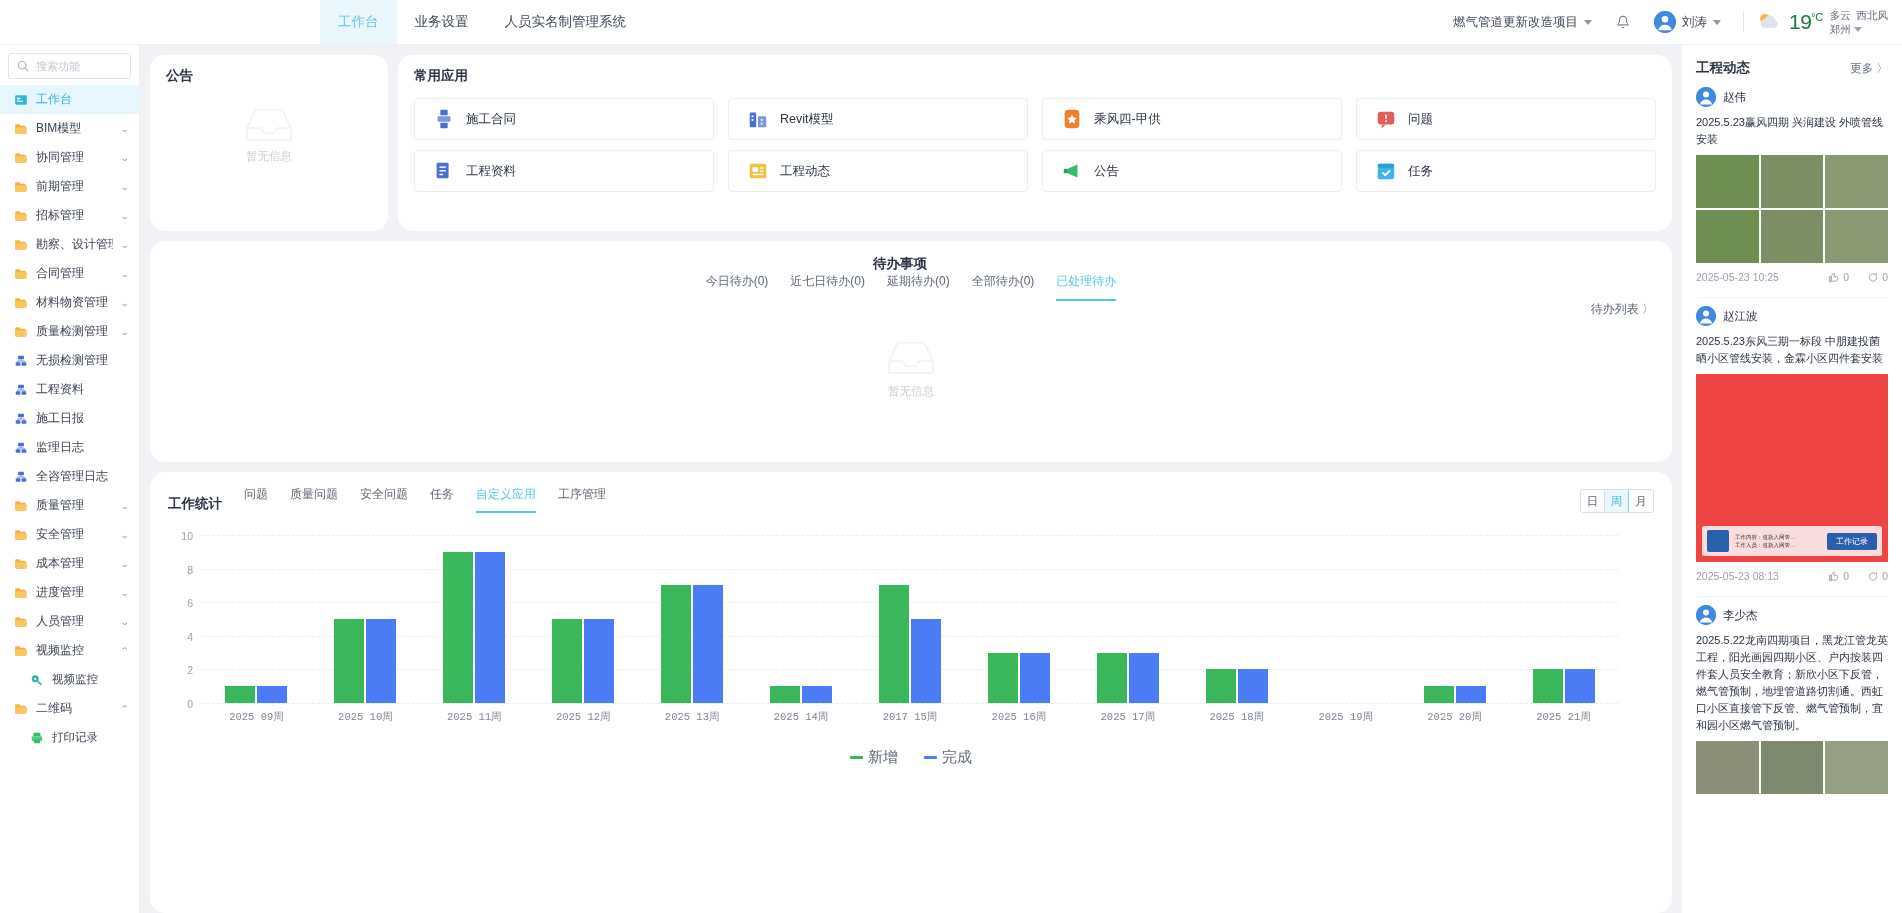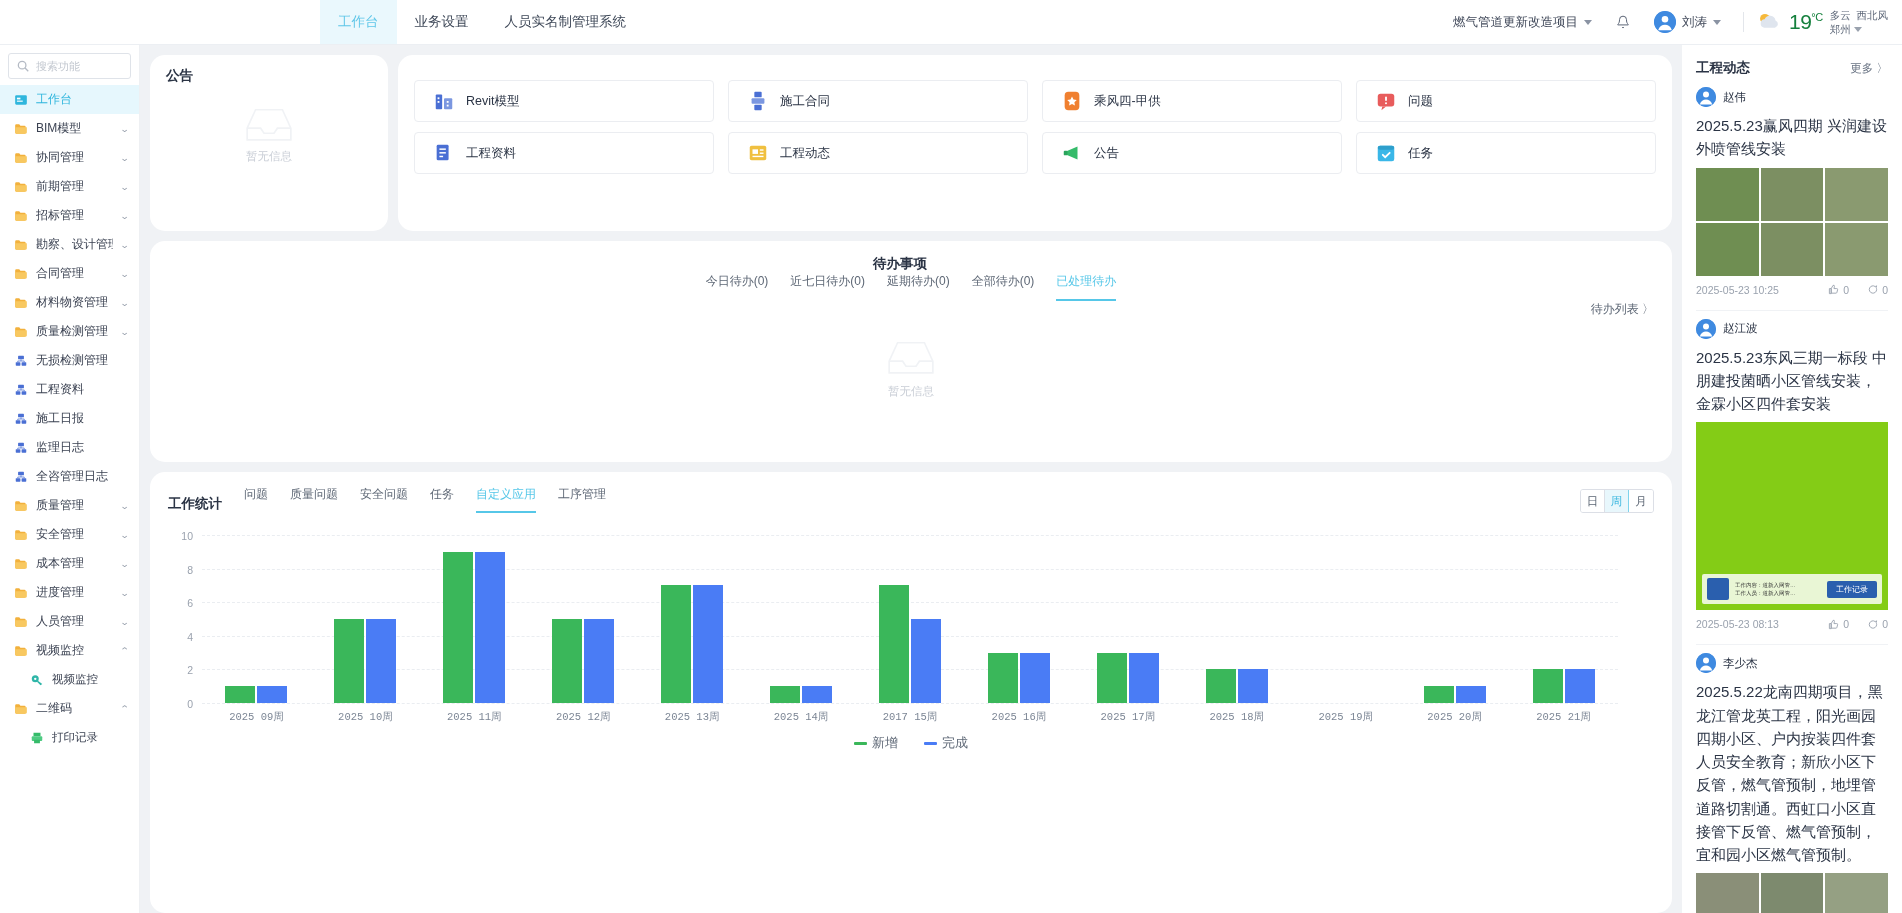--- a/index.html
+++ b/index.html
@@ -135,34 +135,34 @@
   .plot { position: relative; height: 168px; margin: 22px 0 0 34px; margin-right: 36px; }
   .gridline { position: absolute; left: 0; right: 0; border-top: 1px dashed #eaedf1; }
   .ytick { position: absolute; right: 100%; margin-right: 9px; transform: translateY(-50%); font-size: 10.5px; color: #9aa2ae; }
   .bars { position: absolute; left: 0; right: 0; bottom: 0; top: 0; display: flex; }
   .bargroup { flex: 1; display: flex; align-items: flex-end; justify-content: center; gap: 2px; position: relative; }
   .bar { width: 30px; }
   .bar.a { background: #3ab75a; }
   .bar.b { background: #4a7cf5; }
   .xlabels { display: flex; margin: 7px 0 0 34px; margin-right: 36px; font-family: Liberation Mono, monospace;}
   .xlabel { flex: 1; text-align: center; font-size: 10.5px; color: #7b8594; }
-  .legend { display: flex; justify-content: center; gap: 26px; margin-top: 10px; font-size: 13px; color: #5d6775; }
+  .legend { display: flex; justify-content: center; gap: 26px; margin-top: 24px; font-size: 15px; color: #5d6775; }
   .legend-item { display: flex; align-items: center; gap: 5px; cursor: pointer; }
   .legend-swatch { width: 13px; height: 3px; border-radius: 1px; }
 
   
   .right { width: 220px; flex: none; background: #fff; height: 868px; overflow: hidden; padding: 0 0 0 0; }
   .right-head { display: flex; align-items: center; padding: 14px 14px 10px 14px; }
   .right-title { font-size: 13.5px; font-weight: bold; color: #2b3445; }
   .right-more { margin-left: auto; font-size: 11.5px; color: #6b7585; cursor: pointer; }
   .feed-item { padding: 0 14px 6px 14px; }
   .feed-user { display: flex; align-items: center; gap: 7px; margin-bottom: 7px; }
   .feed-avatar { width: 20px; height: 20px; border-radius: 50%; background: #4a90e2; flex:none; }
   .feed-name { font-size: 11.5px; color: #2b3445; font-weight: 500; }
-  .feed-text { font-size: 15px; color: #2b3445; line-height: 1.55; margin-bottom: 7px; }
+  .feed-text { font-size: 11px; color: #2b3445; line-height: 1.55; margin-bottom: 7px; }
   .feed-gallery { display: grid; grid-template-columns: repeat(3, 1fr); gap: 2px; }
   .ph { height: 53px; background: #c9d3de; overflow: hidden; position: relative; }
   .ph.big { height: 188px; grid-column: 1 / -1; }
   .feed-meta { display: flex; align-items: center; margin-top: 8px; font-size: 10.5px; color: #9aa2ae; }
   .feed-meta .acts { margin-left: auto; display: flex; gap: 18px; align-items:center; }
   .feed-meta .act { display: flex; align-items: center; gap: 4px; cursor:pointer; }
   .hr-sep { height: 1px; background: #f0f2f5; margin: 8px 14px; }
   .tag-overlay {
     position: absolute; left: 6px; bottom: 6px; right: 6px;
     background: rgba(255,255,255,.82); border-radius: 2px; padding: 4px 5px;
@@ -447,39 +447,40 @@
         <div class="empty-box">
           <svg class="empty-ico" viewBox="0 0 64 50" fill="none" stroke="#e2e6ec" stroke-width="2">
             <path d="M6 30 L16 8 L48 8 L58 30 L58 44 L6 44 Z"></path>
             <path d="M6 30 L22 30 L26 36 L38 36 L42 30 L58 30"></path>
           </svg>
           <span>暂无信息</span>
         </div>
       </div>
 
       <div class="card apps-card">
+        <div class="card-title">常用应用</div>
         <div class="apps-grid" id="apps-grid">
+            <div class="app-tile">
+              <svg class="app-ico" viewBox="0 0 24 24">
+                <rect x="8" y="2" width="8" height="6" rx="1" fill="#4a6fd4"></rect>
+                <rect x="5" y="9" width="14" height="6" rx="1" fill="#7b97e0"></rect>
+                <rect x="8" y="16" width="8" height="6" rx="1" fill="#4a6fd4"></rect>
+              </svg>
+              <span>施工合同</span>
+            </div>
             <div class="app-tile">
               <svg class="app-ico" viewBox="0 0 24 24">
                 <rect x="3" y="5" width="7" height="16" rx="1" fill="#4a6fd4"></rect>
                 <rect x="12" y="9" width="9" height="12" rx="1" fill="#7b97e0"></rect>
                 <rect x="5" y="8" width="2" height="2" fill="#fff"></rect>
                 <rect x="5" y="12" width="2" height="2" fill="#fff"></rect>
                 <rect x="15" y="12" width="2" height="2" fill="#fff"></rect>
                 <rect x="15" y="16" width="2" height="2" fill="#fff"></rect>
               </svg>
               <span>Revit模型</span>
-            </div>
-            <div class="app-tile">
-              <svg class="app-ico" viewBox="0 0 24 24">
-                <rect x="8" y="2" width="8" height="6" rx="1" fill="#4a6fd4"></rect>
-                <rect x="5" y="9" width="14" height="6" rx="1" fill="#7b97e0"></rect>
-                <rect x="8" y="16" width="8" height="6" rx="1" fill="#4a6fd4"></rect>
-              </svg>
-              <span>施工合同</span>
             </div>
             <div class="app-tile">
               <svg class="app-ico" viewBox="0 0 24 24">
                 <rect x="4" y="2" width="16" height="20" rx="4" fill="#f08030"></rect>
                 <path d="M12 7l1.6 3.3 3.6.5-2.6 2.5.6 3.6-3.2-1.7-3.2 1.7.6-3.6-2.6-2.5 3.6-.5z" fill="#fff"></path>
               </svg>
               <span>乘风四-甲供</span>
             </div>
             <div class="app-tile">
               <svg class="app-ico" viewBox="0 0 24 24">
@@ -725,21 +726,21 @@
         <svg viewBox="0 0 24 24" width="20" height="20">
                 <circle cx="12" cy="12" r="12" fill="#3f8ae0"></circle>
                 <circle cx="12" cy="9" r="3.6" fill="#fff"></circle>
                 <path d="M4.5 21c1.2-4 4.3-6 7.5-6s6.3 2 7.5 6z" fill="#fff"></path>
               </svg>
       </span>
       <span class="feed-name">赵江波</span>
     </div>
     <div class="feed-text">2025.5.23东风三期一标段 中朋建投菌晒小区管线安装，金霖小区四件套安装</div>
     <div class="feed-gallery">
-            <div class="ph big" style="background:#84cc16">
+            <div class="ph big" style="background:#ef4444">
               <div class="tag-overlay">
         <span class="tag-logo"></span>
         <span class="tag-lines">
           <div>工作内容：道新入网管…</div>
           <div>工作人员：道新入网管…</div>
         </span>
         <span class="tag-btn">工作记录</span>
       </div>
             </div>
           </div>

